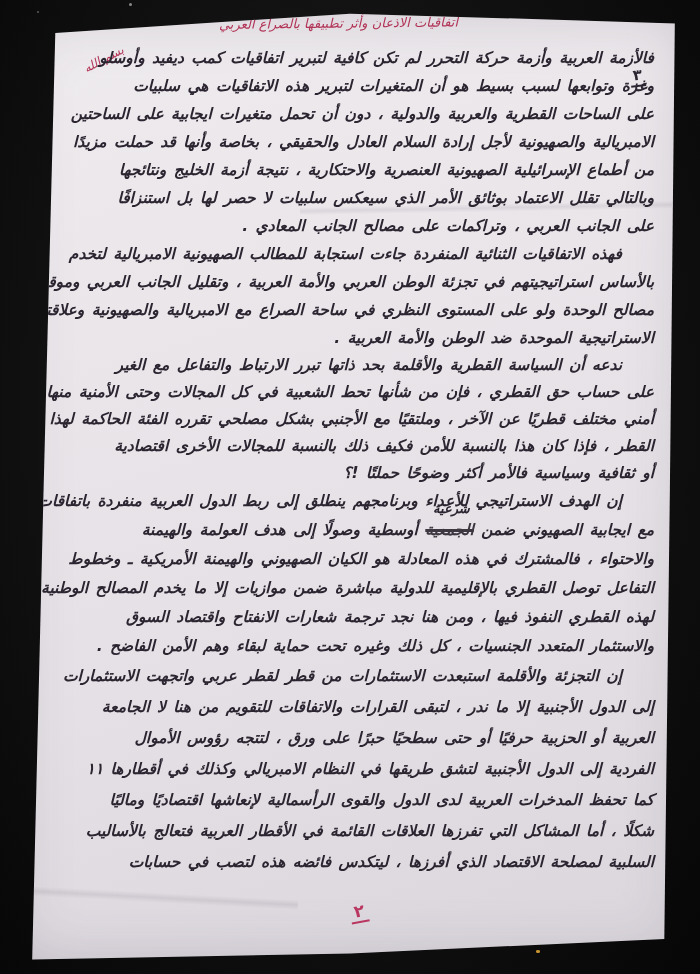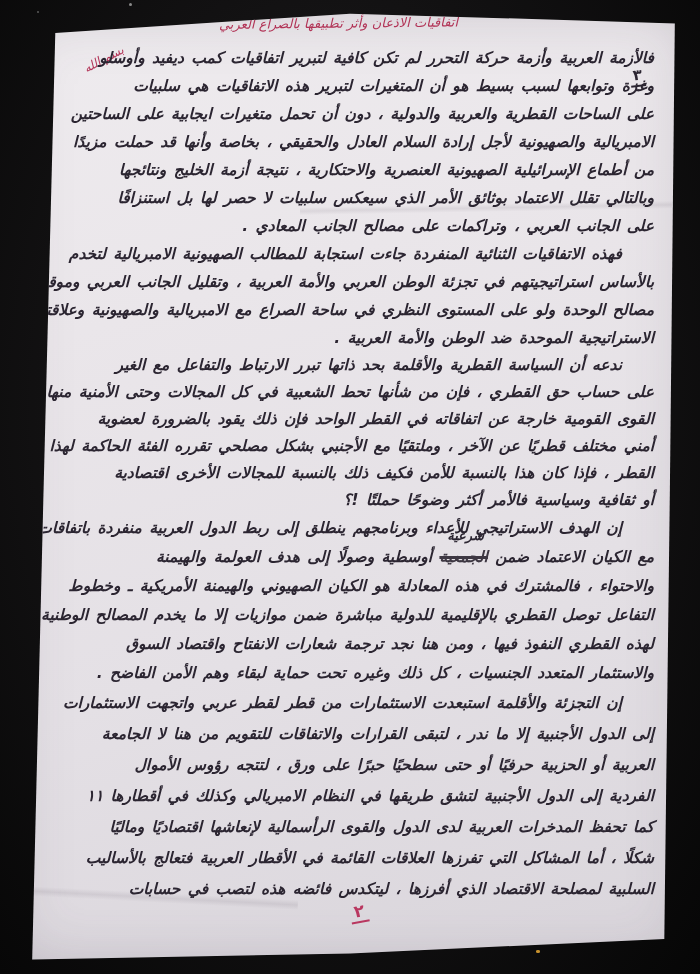--- a/index.html
+++ b/index.html
@@ -94,28 +94,27 @@
       </div>
     <div class="para" data-para="1">
         <div class="line">فهذه الاتفاقيات الثنائية المنفردة جاءت استجابة للمطالب الصهيونية الامبريالية لتخدم</div>
         <div class="line">بالأساس استراتيجيتهم في تجزئة الوطن العربي والأمة العربية ، وتقليل الجانب العربي وموقفه</div>
         <div class="line">مصالح الوحدة ولو على المستوى النظري في ساحة الصراع مع الامبريالية والصهيونية وعلاقتهم</div>
         <div class="line">الاستراتيجية الموحدة ضد الوطن والأمة العربية .</div>
       </div>
     <div class="para" data-para="2">
         <div class="line">ندعه أن السياسة القطرية والأقلمة بحد ذاتها تبرر الارتباط والتفاعل مع الغير</div>
         <div class="line">على حساب حق القطري ، فإن من شأنها تحط الشعبية في كل المجالات وحتى الأمنية منها ، باعتبار</div>
-        <div class="line">القوى القومية خارجة عن اتفاقاته في القطر الواحد فإن ذلك يقود بالضرورة لعضوية</div>
         <div class="line">أمني مختلف قطريًا عن الآخر ، وملتقيًا مع الأجنبي بشكل مصلحي تقرره الفئة الحاكمة لهذا</div>
         <div class="line">القطر ، فإذا كان هذا بالنسبة للأمن فكيف ذلك بالنسبة للمجالات الأخرى اقتصادية</div>
         <div class="line">أو ثقافية وسياسية فالأمر أكثر وضوحًا حملتًا !؟</div>
       </div>
     <div class="para" data-para="3">
         <div class="line">إن الهدف الاستراتيجي للأعداء وبرنامجهم ينطلق إلى ربط الدول العربية منفردة باتفاقات</div>
-        <div class="line corr-line"><span>مع الكيان الاعتماد ضمن </span><span class="corr-wrap"><span class="struck">الجمعية</span><span class="above">شرعية</span></span><span> أوسطية وصولًا إلى هدف العولمة والهيمنة</span></div>
+        <div class="line corr-line"><span>مع ايجابية الصهيوني ضمن </span><span class="corr-wrap"><span class="struck">الجمعية</span><span class="above">شرعية</span></span><span> أوسطية وصولًا إلى هدف العولمة والهيمنة</span></div>
         <div class="line">والاحتواء ، فالمشترك في هذه المعادلة هو الكيان الصهيوني والهيمنة الأمريكية ـ وخطوط</div>
         <div class="line">التفاعل توصل القطري بالإقليمية للدولية مباشرة ضمن موازيات إلا ما يخدم المصالح الوطنية</div>
         <div class="line">لهذه القطري النفوذ فيها ، ومن هنا نجد ترجمة شعارات الانفتاح واقتصاد السوق</div>
         <div class="line">والاستثمار المتعدد الجنسيات ، كل ذلك وغيره تحت حماية لبقاء وهم الأمن الفاضح .</div>
       </div>
     <div class="para" data-para="4">
         <div class="line">إن التجزئة والأقلمة استبعدت الاستثمارات من قطر لقطر عربي واتجهت الاستثمارات</div>
         <div class="line">إلى الدول الأجنبية إلا ما ندر ، لتبقى القرارات والاتفاقات للتقويم من هنا لا الجامعة</div>
         <div class="line">العربية أو الحزبية حرفيًا أو حتى سطحيًا حبرًا على ورق ، لتتجه رؤوس الأموال</div>
         <div class="line">الفردية إلى الدول الأجنبية لتشق طريقها في النظام الامبريالي وكذلك في أقطارها ١١</div>

